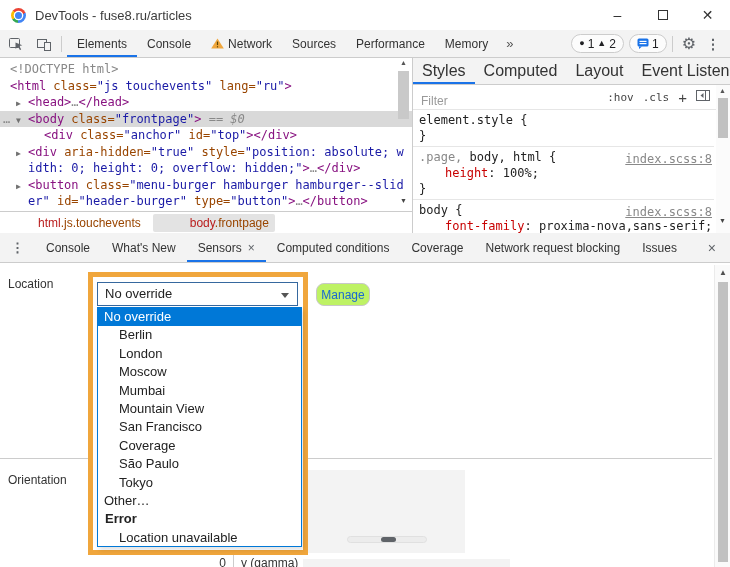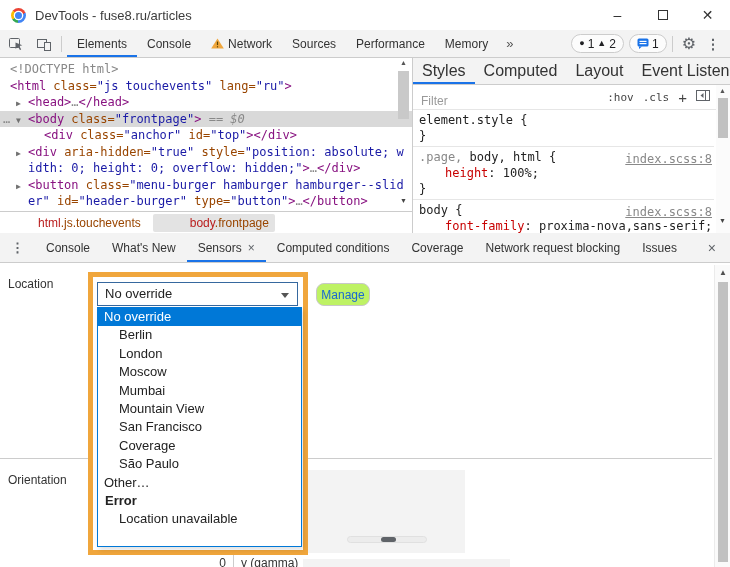--- a/index.html
+++ b/index.html
@@ -307,20 +307,21 @@
   <div class="loc-list" id="loc-list">
       <div class="opt selected">No override</div>
       <div class="opt item">Berlin</div>
       <div class="opt item">London</div>
       <div class="opt item">Moscow</div>
       <div class="opt item">Mumbai</div>
       <div class="opt item">Mountain View</div>
       <div class="opt item">San Francisco</div>
       <div class="opt item">Coverage</div>
       <div class="opt item">São Paulo</div>
+      <div class="opt item">Tokyo</div>
       <div class="opt plain">Other…</div>
       <div class="opt group">Error</div>
       <div class="opt item">Location unavailable</div>
     </div>
 
   <div class="sensors-scrollbar">
     <div class="sb-arrow">▲</div>
     <div class="sb-thumb"></div>
   </div>
 </div>

